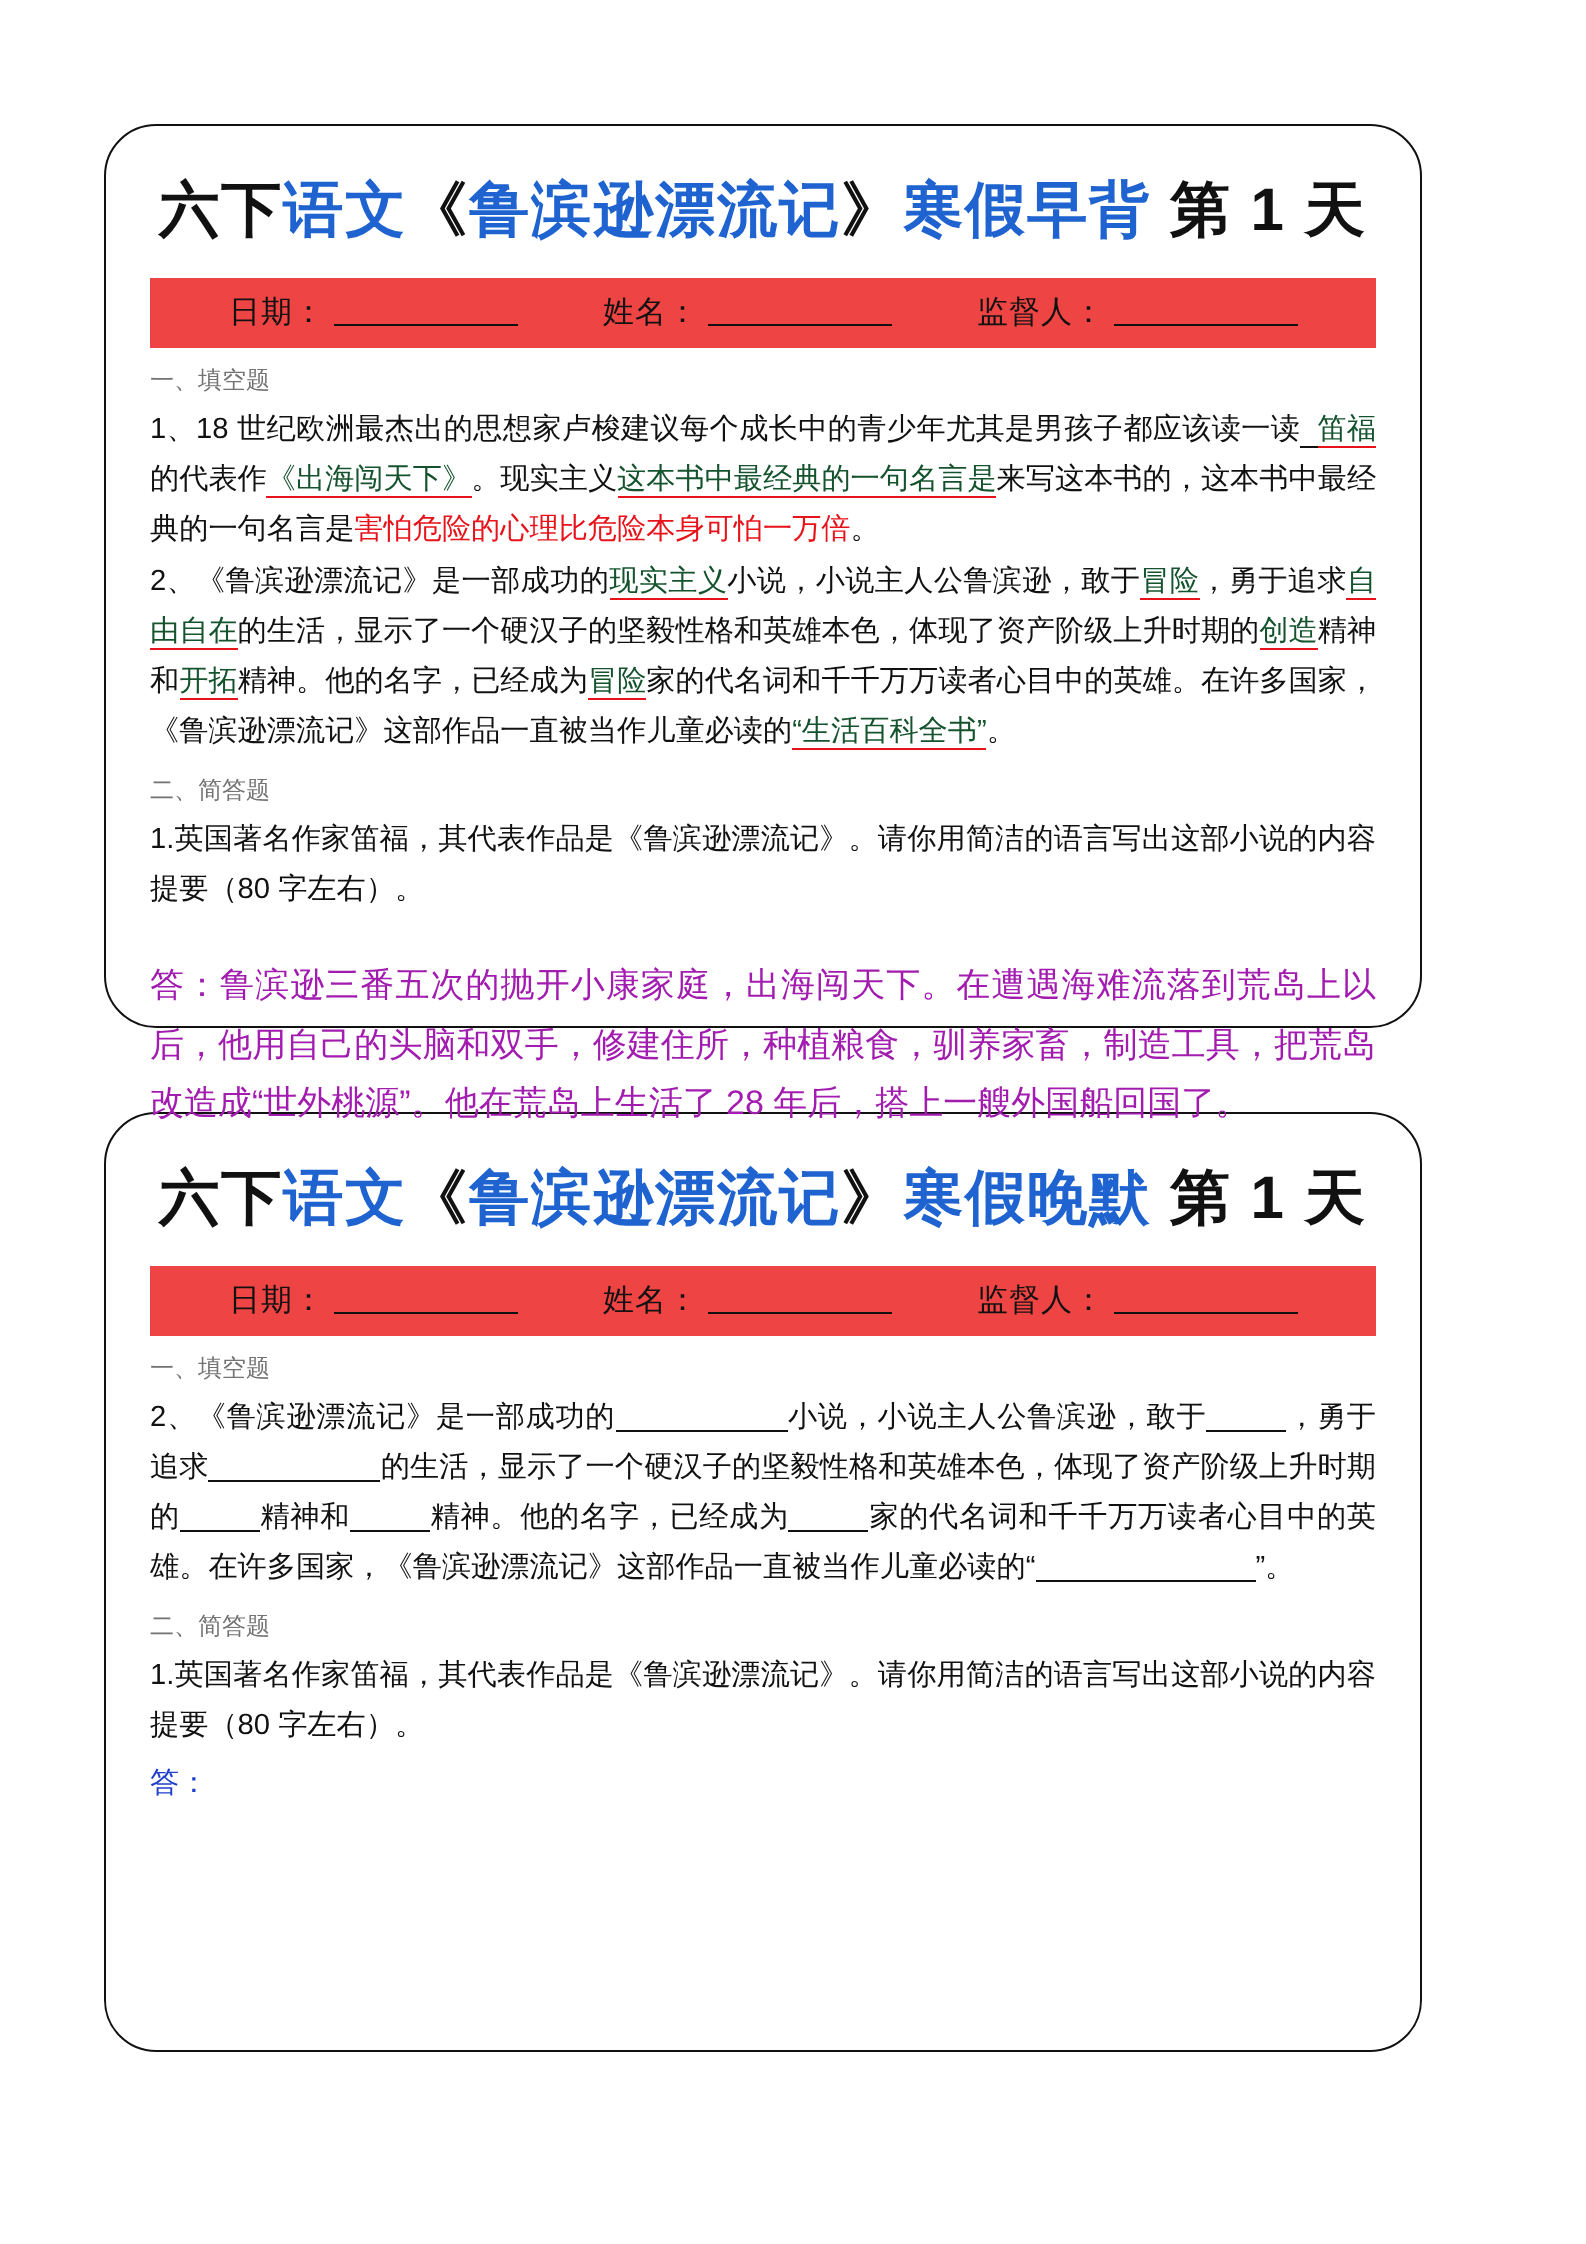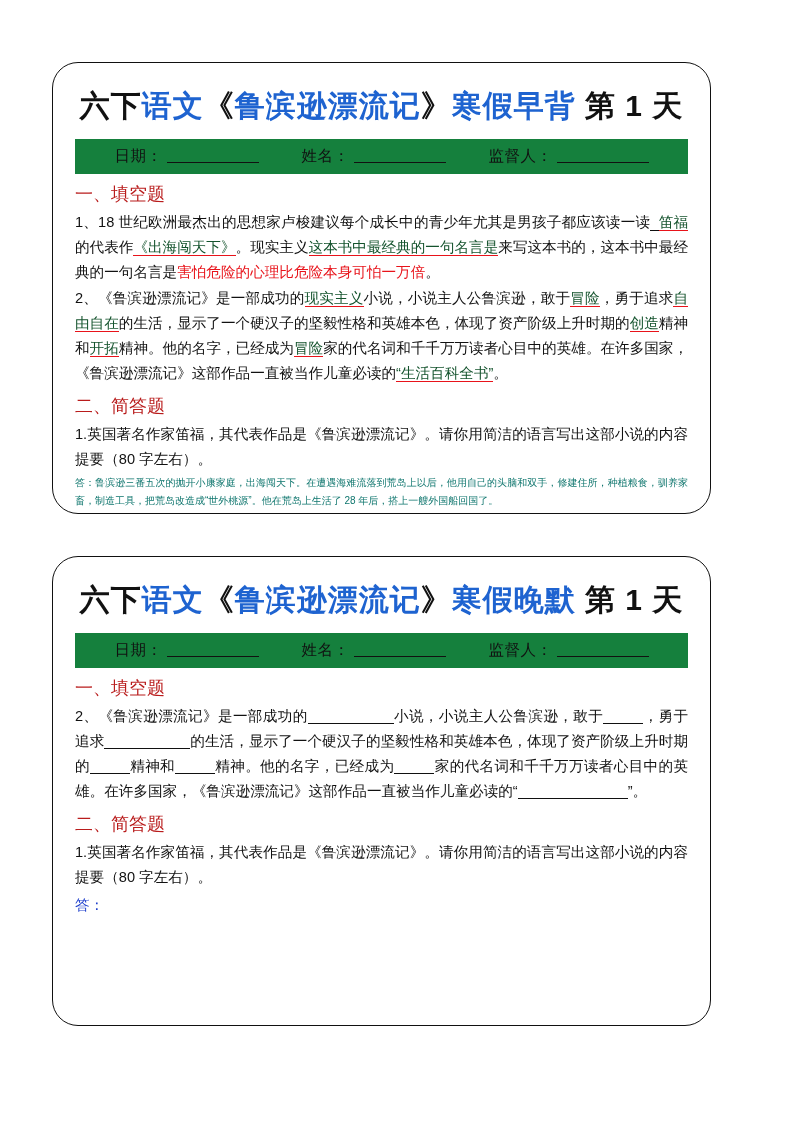--- a/index.html
+++ b/index.html
@@ -38,63 +38,63 @@
     font-weight: 700;
     letter-spacing: 1px;
     white-space: nowrap;
     margin: 6px 0 14px 0;
     font-family: "Liberation Sans", sans-serif;
   }
   .title .blue { color: #1e63d0; }
   .title .black { color: #111; }
 
   .meta-bar {
-    background: #15803d;
+    background: #ef4444;
     display: flex;
     justify-content: space-around;
     padding: 7px 18px;
     font-size: 15.5px;
     color: #111;
     margin-bottom: 8px;
   }
   .meta-item { white-space: nowrap; letter-spacing: 0.5px; }
   .meta-item .blank {
     display: inline-block;
     border-bottom: 1.3px solid #111;
     width: 92px;
     height: 0.95em;
     margin-left: 4px;
     vertical-align: -2px;
   }
 
   .section-head {
-    color: #b91c1c;
-    font-size: 18px;
+    color: #737373;
+    font-size: 12px;
     margin: 8px 0 4px 0;
     font-weight: 400;
   }
 
   .body-text {
     font-size: 14.6px;
     line-height: 1.72;
     text-align: justify;
     text-justify: inter-ideograph;
     color: #111;
   }
   .body-text p { margin: 0 0 1px 0; }
   .red { color: #e8131a; }
   .red-u { color: #14532d; border-bottom: 1.2px solid #e8131a; }
   .blk-u { color: #111; border-bottom: 1.2px solid #111; }
 
   .answer {
-    color: #0f766e;
-    font-size: 10px;
+    color: #a21caf;
+    font-size: 17px;
     line-height: 1.72;
     text-align: justify;
-    margin-top: 2px;
+    margin-top: 20px;
   }
   .blank-line {
     display: inline-block;
     border-bottom: 1.2px solid #111;
     vertical-align: -3px;
     height: 0.95em;
   }
   .bl-40 { width: 40px; }
   .bl-56 { width: 56px; }
   .bl-86 { width: 86px; }

